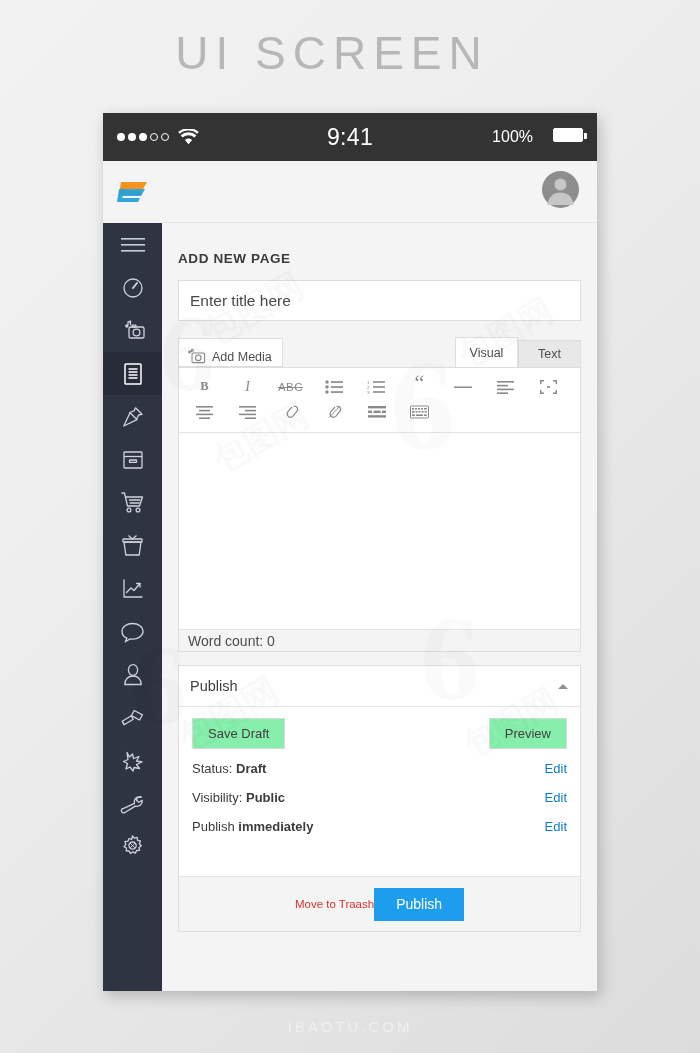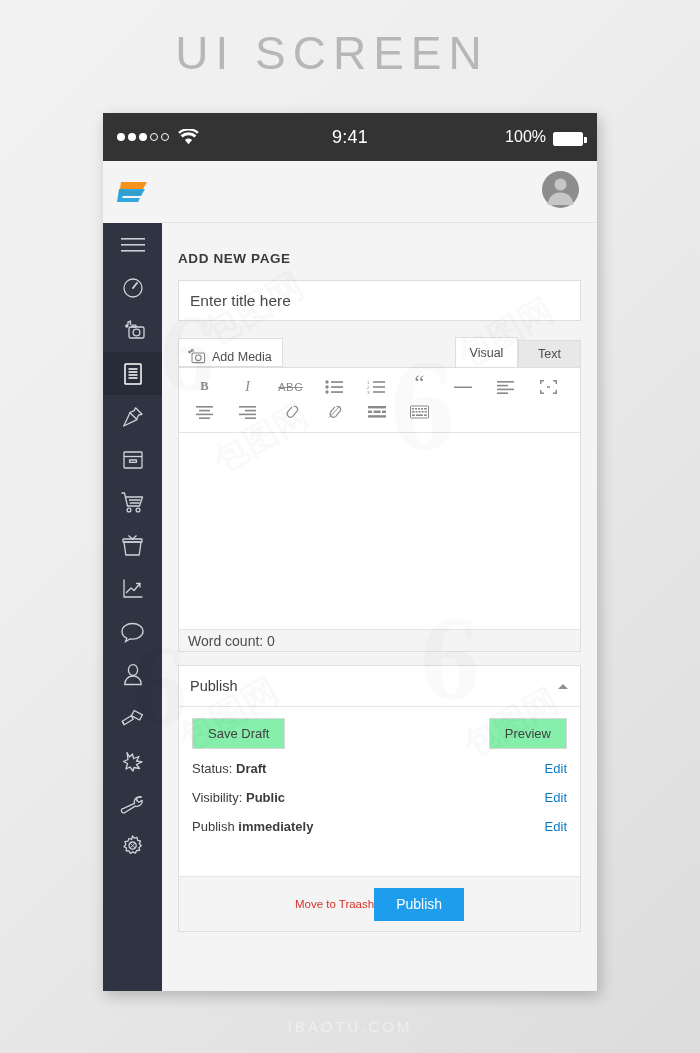--- a/index.html
+++ b/index.html
@@ -64,24 +64,24 @@
     color: #ffffff;
     position: relative;
   }
   .sb-left { display: flex; align-items: center; gap: 9px; }
   .sig-dots { display: flex; align-items: center; gap: 3px; }
   .dot { width: 8px; height: 8px; border-radius: 50%; background: #ffffff; }
   .dot.hollow { background: transparent; border: 1.4px solid #ffffff; width: 8px; height: 8px; }
   .wifi { width: 21px; height: 16px; position: relative; }
   .sb-time {
     position: absolute; left: 0; width: 100%; text-align: center;
-    font-size: 18px; font-weight: 400; letter-spacing: 0.3px;
+    font-size: 23px; font-weight: 400; letter-spacing: 0.3px;
   }
   .sb-right {
-    margin-left: auto; display: flex; align-items: flex-end; gap: 7px;
+    margin-left: auto; display: flex; align-items: flex-start; gap: 20px;
     font-size: 16px; z-index: 2;
   }
   .battery {
     width: 30px; height: 14px; border: 1.5px solid #ffffff; border-radius: 2px;
     position: relative; background: #ffffff;
   }
   .battery::after {
     content: ""; position: absolute; right: -5px; top: 4px;
     width: 3px; height: 6px; background: #ffffff; border-radius: 0 1px 1px 0;
   }

